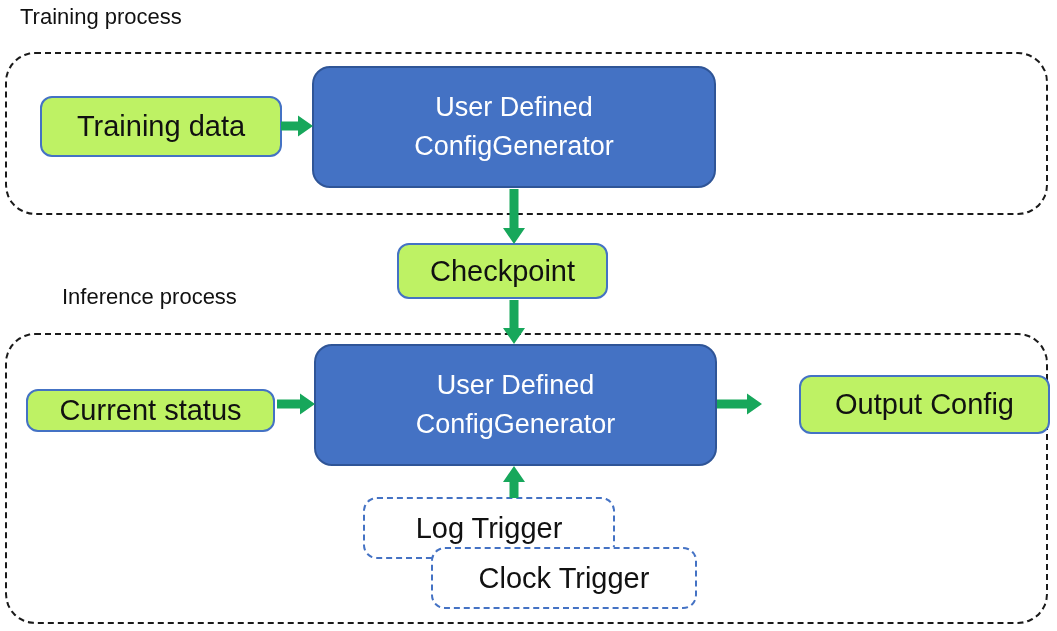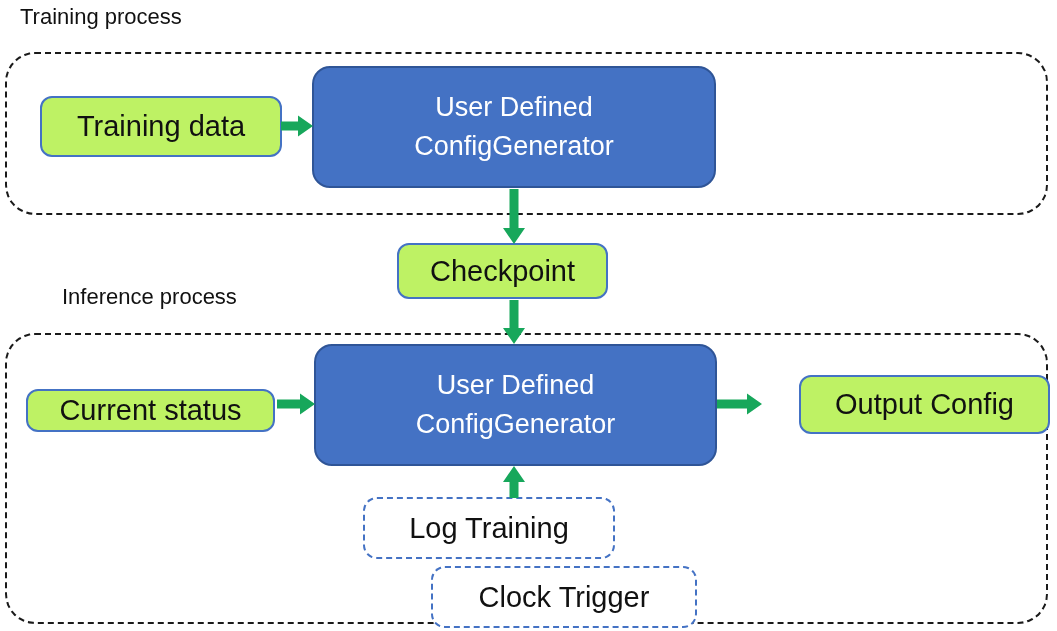--- a/index.html
+++ b/index.html
@@ -102,23 +102,23 @@
 
   <div class="io-box" style="left:26px; top:389px; width:249px; height:43px;">Current status</div>
 
   <div class="generator" style="left:314px; top:344px; width:403px; height:122px;">
     <span>User Defined</span>
     <span>ConfigGenerator</span>
   </div>
 
   <div class="io-box" style="left:763px; top:375px; width:251px; height:59px;margin-left:36px;">Output Config</div>
 
-  <div class="trigger" style="left:363px; top:497px; width:252px; height:62px;">Log Training</div>
+  <div class="trigger" style="left:363px; top:497px; width:252px; height:62px;">Log Trigger</div>
 
-  <div class="trigger" style="left:431px; top:566px; width:266px; height:62px;">Clock Trigger</div>
+  <div class="trigger" style="left:431px; top:547px; width:266px; height:62px;">Clock Trigger</div>
 
   <svg class="arrows" viewBox="0 0 1057 631">
     <polygon fill="currentColor" points="281,121.5 298,121.5 298,115.5 313,126 298,136.5 298,130.5 281,130.5"></polygon>
     <polygon fill="currentColor" points="509.5,189 509.5,228 503,228 514,244 525,228 518.5,228 518.5,189"></polygon>
     <polygon fill="currentColor" points="509.5,300 509.5,328 503,328 514,344 525,328 518.5,328 518.5,300"></polygon>
     <polygon fill="currentColor" points="277,399.5 300,399.5 300,393.5 315,404 300,414.5 300,408.5 277,408.5"></polygon>
     <polygon fill="currentColor" points="717,399.5 747,399.5 747,393.5 762,404 747,414.5 747,408.5 717,408.5"></polygon>
     <polygon fill="currentColor" points="509.5,498 509.5,482 503,482 514,466 525,482 518.5,482 518.5,498"></polygon>
   </svg>
 

